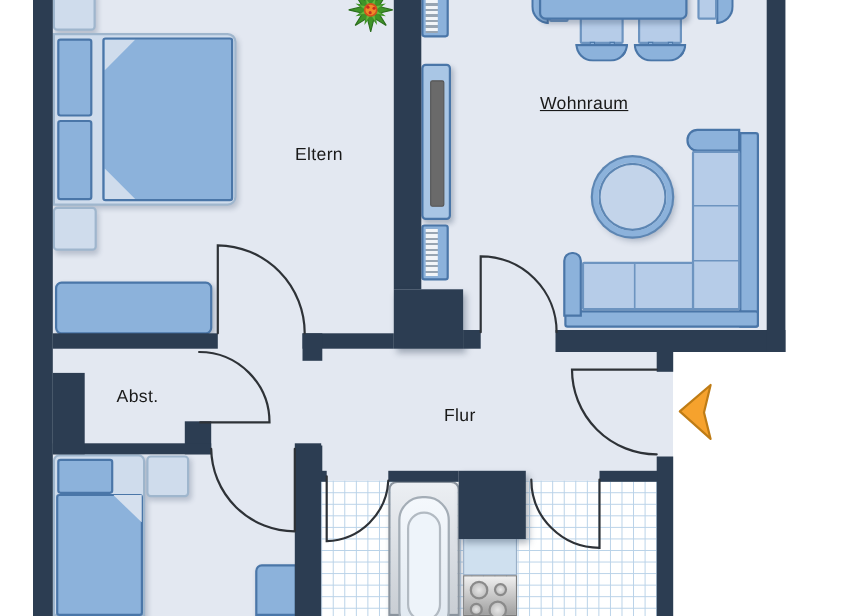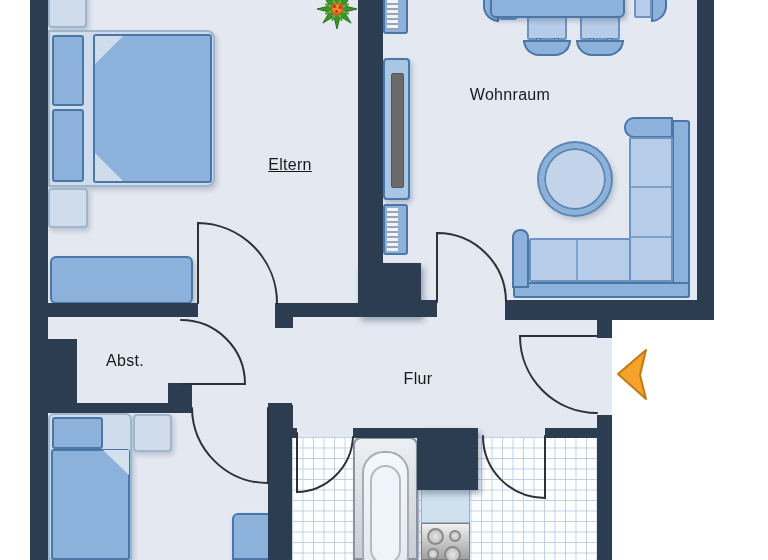--- a/index.html
+++ b/index.html
@@ -158,18 +158,18 @@
     <g>
       <polygon fill="#3f9428" stroke="#2c6e1d" stroke-width="1" points="357,9 344.4,12.1 351.1,23.1 340.1,16.4 337,29 333.9,16.4 322.9,23.1 329.6,12.1 317,9 329.6,5.9 322.9,-5.1 333.9,1.6 337,-11 340.1,1.6 351.1,-5.1 344.4,5.9"></polygon>
       <polygon fill="#66b93c" stroke="#3f9428" stroke-width="1" points="349,14 340.9,12.9 342,21 337,14.5 332,21 333.1,12.9 325,14 331.5,9 325,4 333.1,5.1 332,-3 337,3.5 342,-3 340.9,5.1 349,4 342.5,9"></polygon>
       <circle cx="337" cy="9" r="5.5" fill="#ef8b28" stroke="#d0541f" stroke-width="1.5"></circle>
       <circle cx="334.5" cy="6.5" r="1.5" fill="#cc2a1e"></circle>
       <circle cx="340" cy="7.5" r="1.4" fill="#cc2a1e"></circle>
       <circle cx="336.5" cy="11.5" r="1.4" fill="#cc2a1e"></circle>
     </g>
   </svg>
 
-  <div class="label" style="left:258px;top:156px;width:64px;text-decoration:underline;">Eltern</div>
-  <div class="label" style="left:462px;top:86px;width:96px;">Wohnraum</div>
+  <div class="label" style="left:258px;top:132px;width:64px;">Eltern</div>
+  <div class="label" style="left:483px;top:86px;width:96px;text-decoration:underline;">Wohnraum</div>
   <div class="label" style="left:93px;top:352px;width:64px;">Abst.</div>
   <div class="label" style="left:388px;top:370px;width:60px;">Flur</div>
 
 </div>
 
 </body></html>

